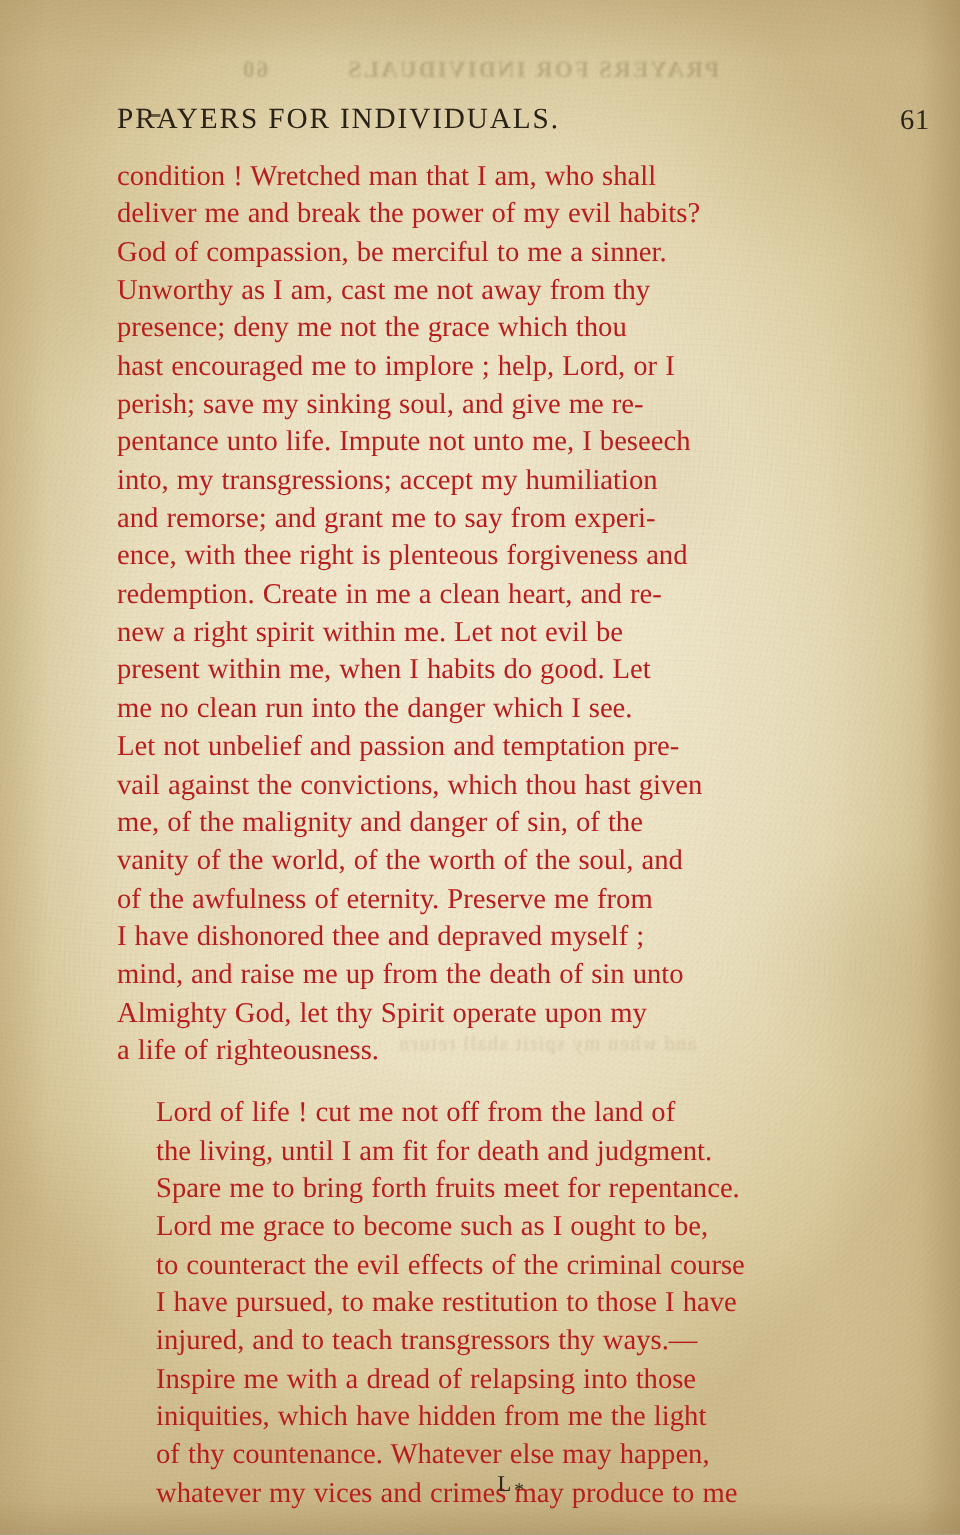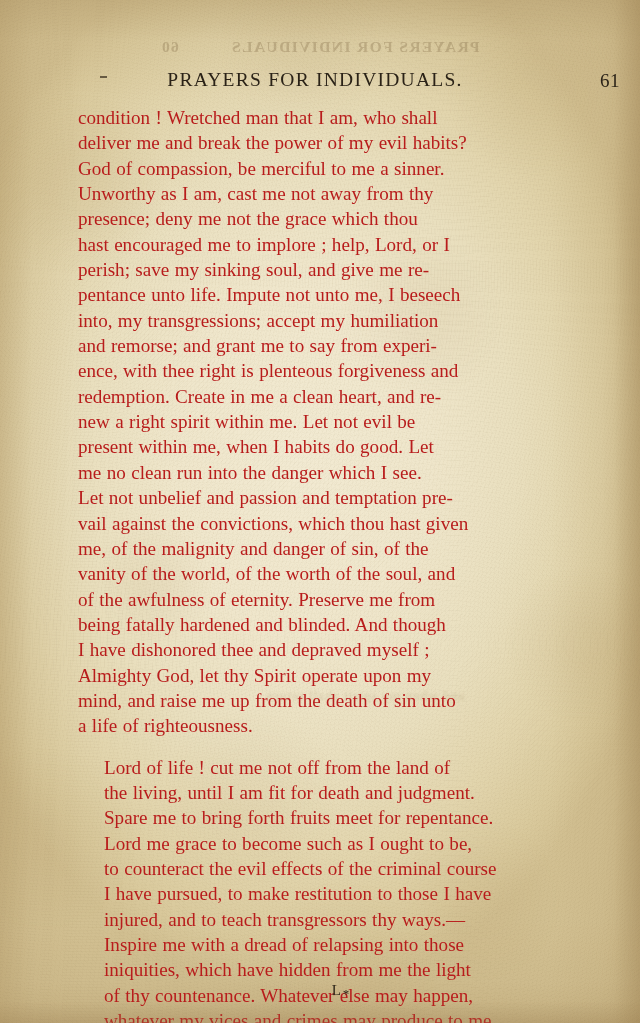--- a/index.html
+++ b/index.html
@@ -117,21 +117,21 @@
   }
   #running-head .rh-dash {
     position: absolute;
     left: 22px; top: 7px;
     width: 7px; height: 2px;
     background: rgba(60,48,32,0.72);
   }
   #running-head .rh-title {
     position: absolute;
     left: 0; right: 0;
-    text-align: center;
+    text-align: left;
     padding-right: 70px;
     font-size: 19.5px;
     letter-spacing: 1.25px;
     font-weight: 400;
     color: #2a2217;
     white-space: nowrap;
   }
   #running-head .rh-page {
     position: absolute;
     right: 2px; top: 1px;
@@ -235,24 +235,23 @@
           <span class="line">ence, with thee right is plenteous forgiveness and</span>
           <span class="line">redemption.    Create in me a clean heart,  and re-</span>
           <span class="line">new a right  spirit  within me.   Let  not evil  be</span>
           <span class="line">present within me, when  I habits do  good.   Let</span>
           <span class="line">me no clean  run into  the danger  which  I see.</span>
           <span class="line">Let not unbelief and  passion and temptation  pre-</span>
           <span class="line">vail against the convictions, which thou hast given</span>
           <span class="line">me, of  the  malignity and  danger  of sin,  of the</span>
           <span class="line">vanity of the world, of the worth of the soul, and</span>
           <span class="line">of the awfulness of eternity.   Preserve me  from</span>
-          <span class="line">being fatally hardened and blinded.    And though</span>
           <span class="line">I have  dishonored  thee  and  depraved  myself ;</span>
+          <span class="line">mind, and raise me up from the death of sin unto</span>
           <span class="line">Almighty  God,  let thy  Spirit  operate  upon  my</span>
-          <span class="line">mind, and raise me up from the death of sin unto</span>
           <span class="line">a life of righteousness.</span>
         </p>
         <p class="para indent">
           <span class="line">Lord of  life !  cut me not  off from the  land  of</span>
           <span class="line">the living, until I am fit for death  and judgment.</span>
           <span class="line">Spare me to bring forth fruits meet for repentance.</span>
           <span class="line">Lord me  grace to become  such as I ought  to be,</span>
           <span class="line">to counteract the evil effects of the criminal course</span>
           <span class="line">I have pursued, to make restitution to those I have</span>
           <span class="line">injured,  and to teach  transgressors  thy  ways.—</span>

